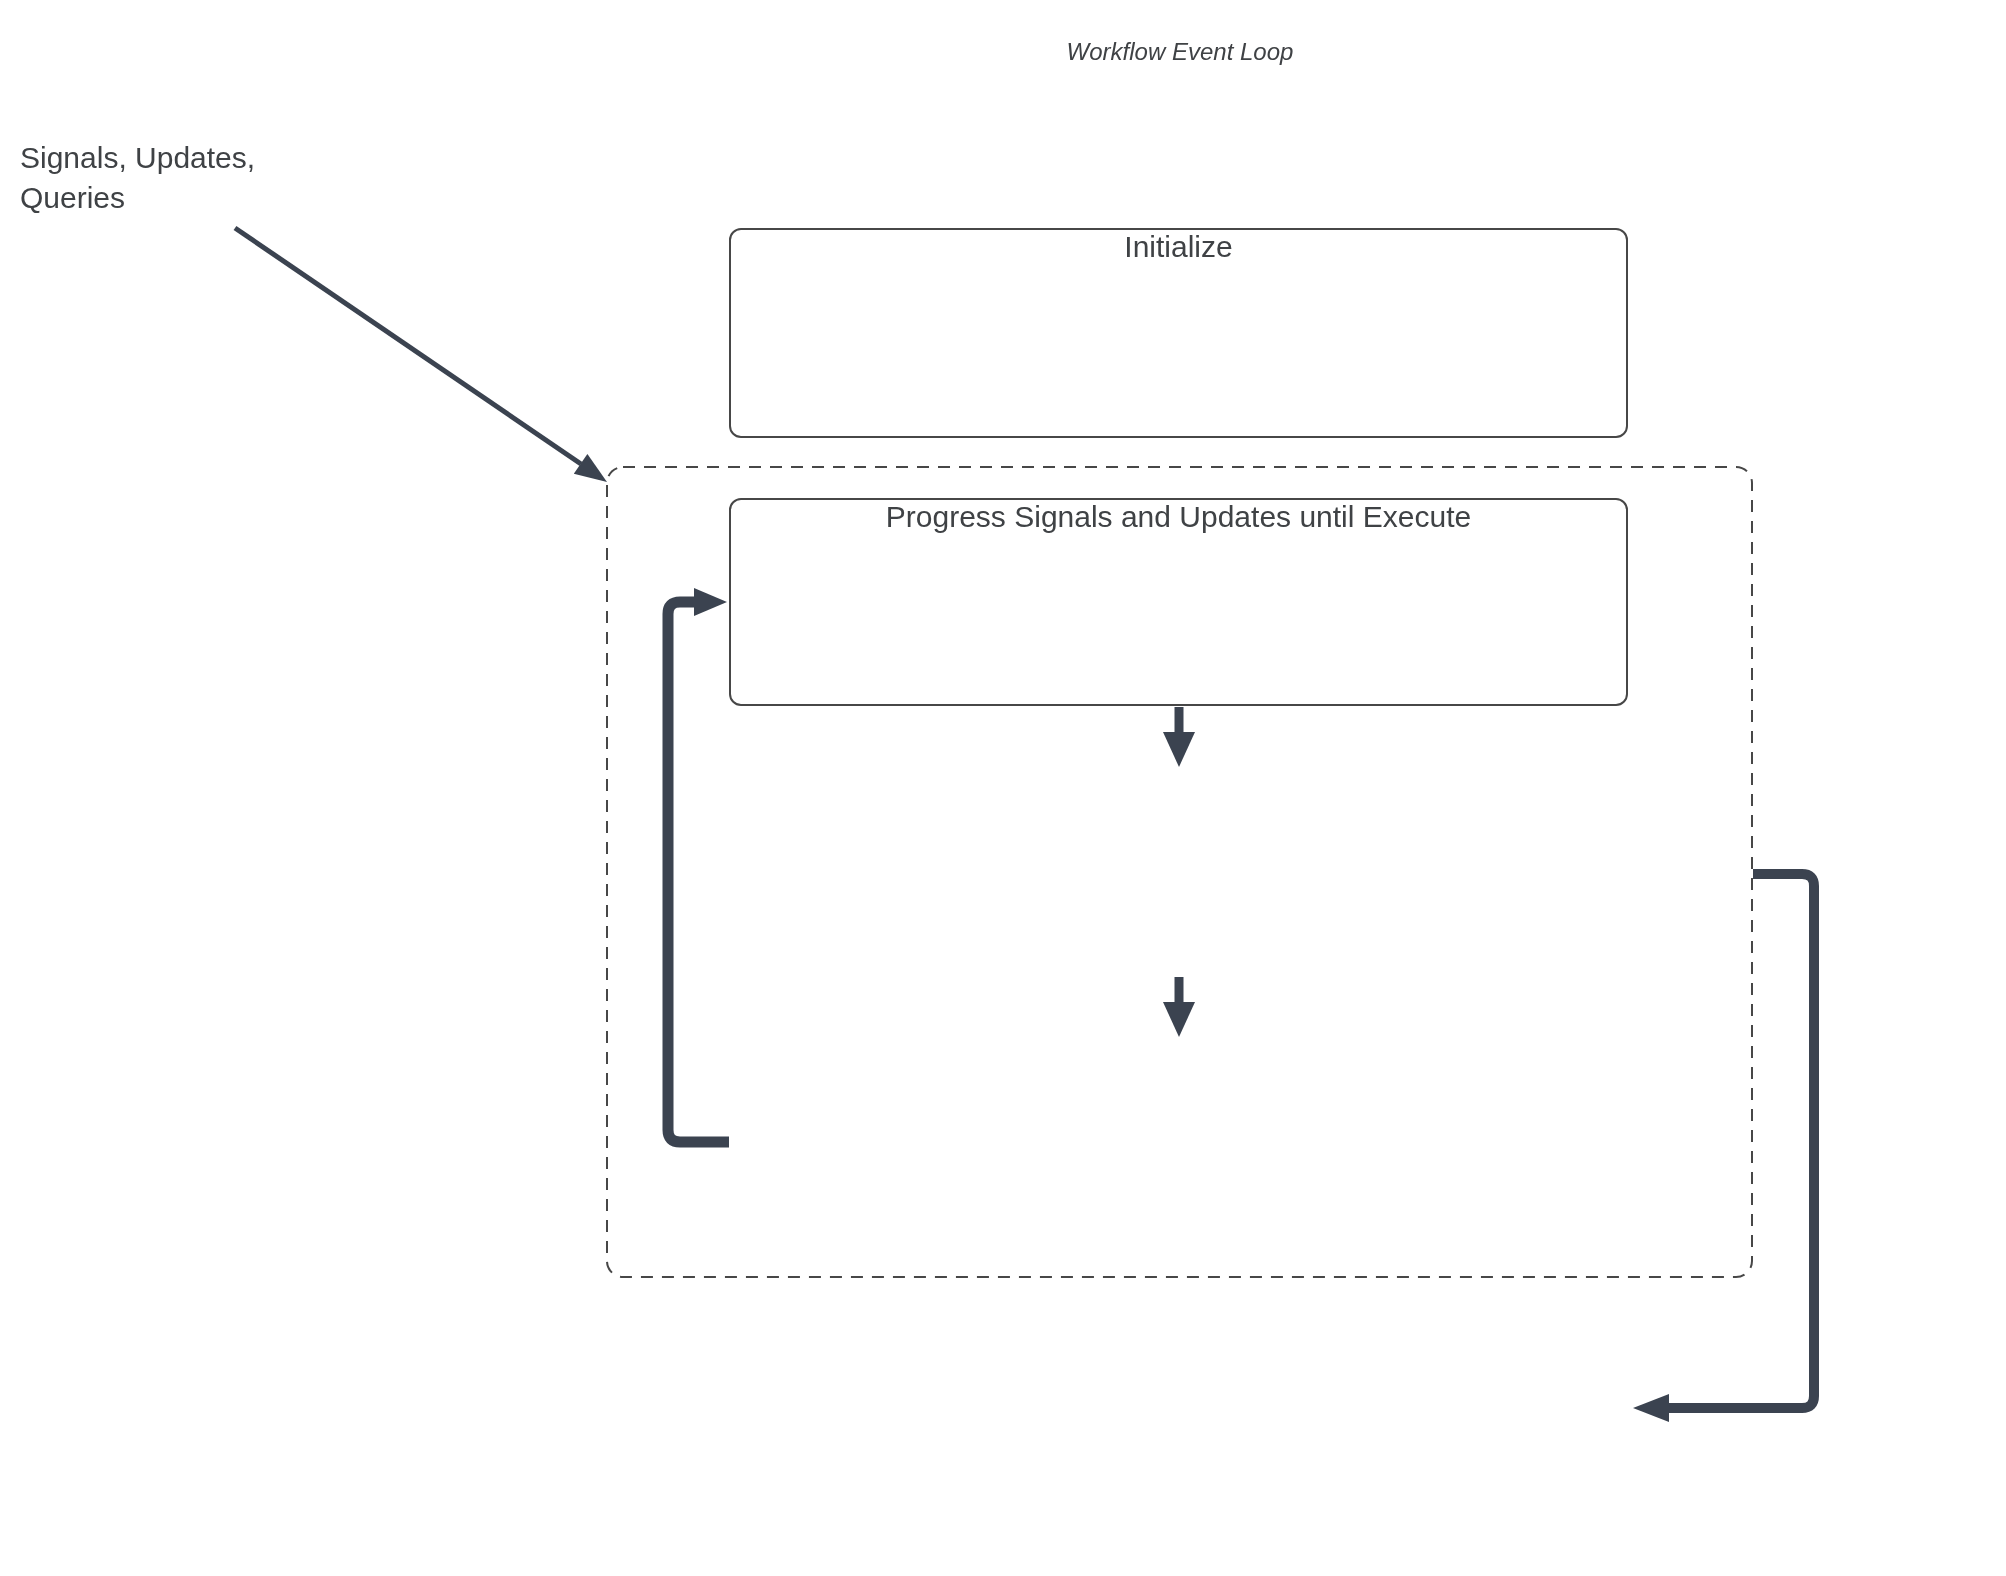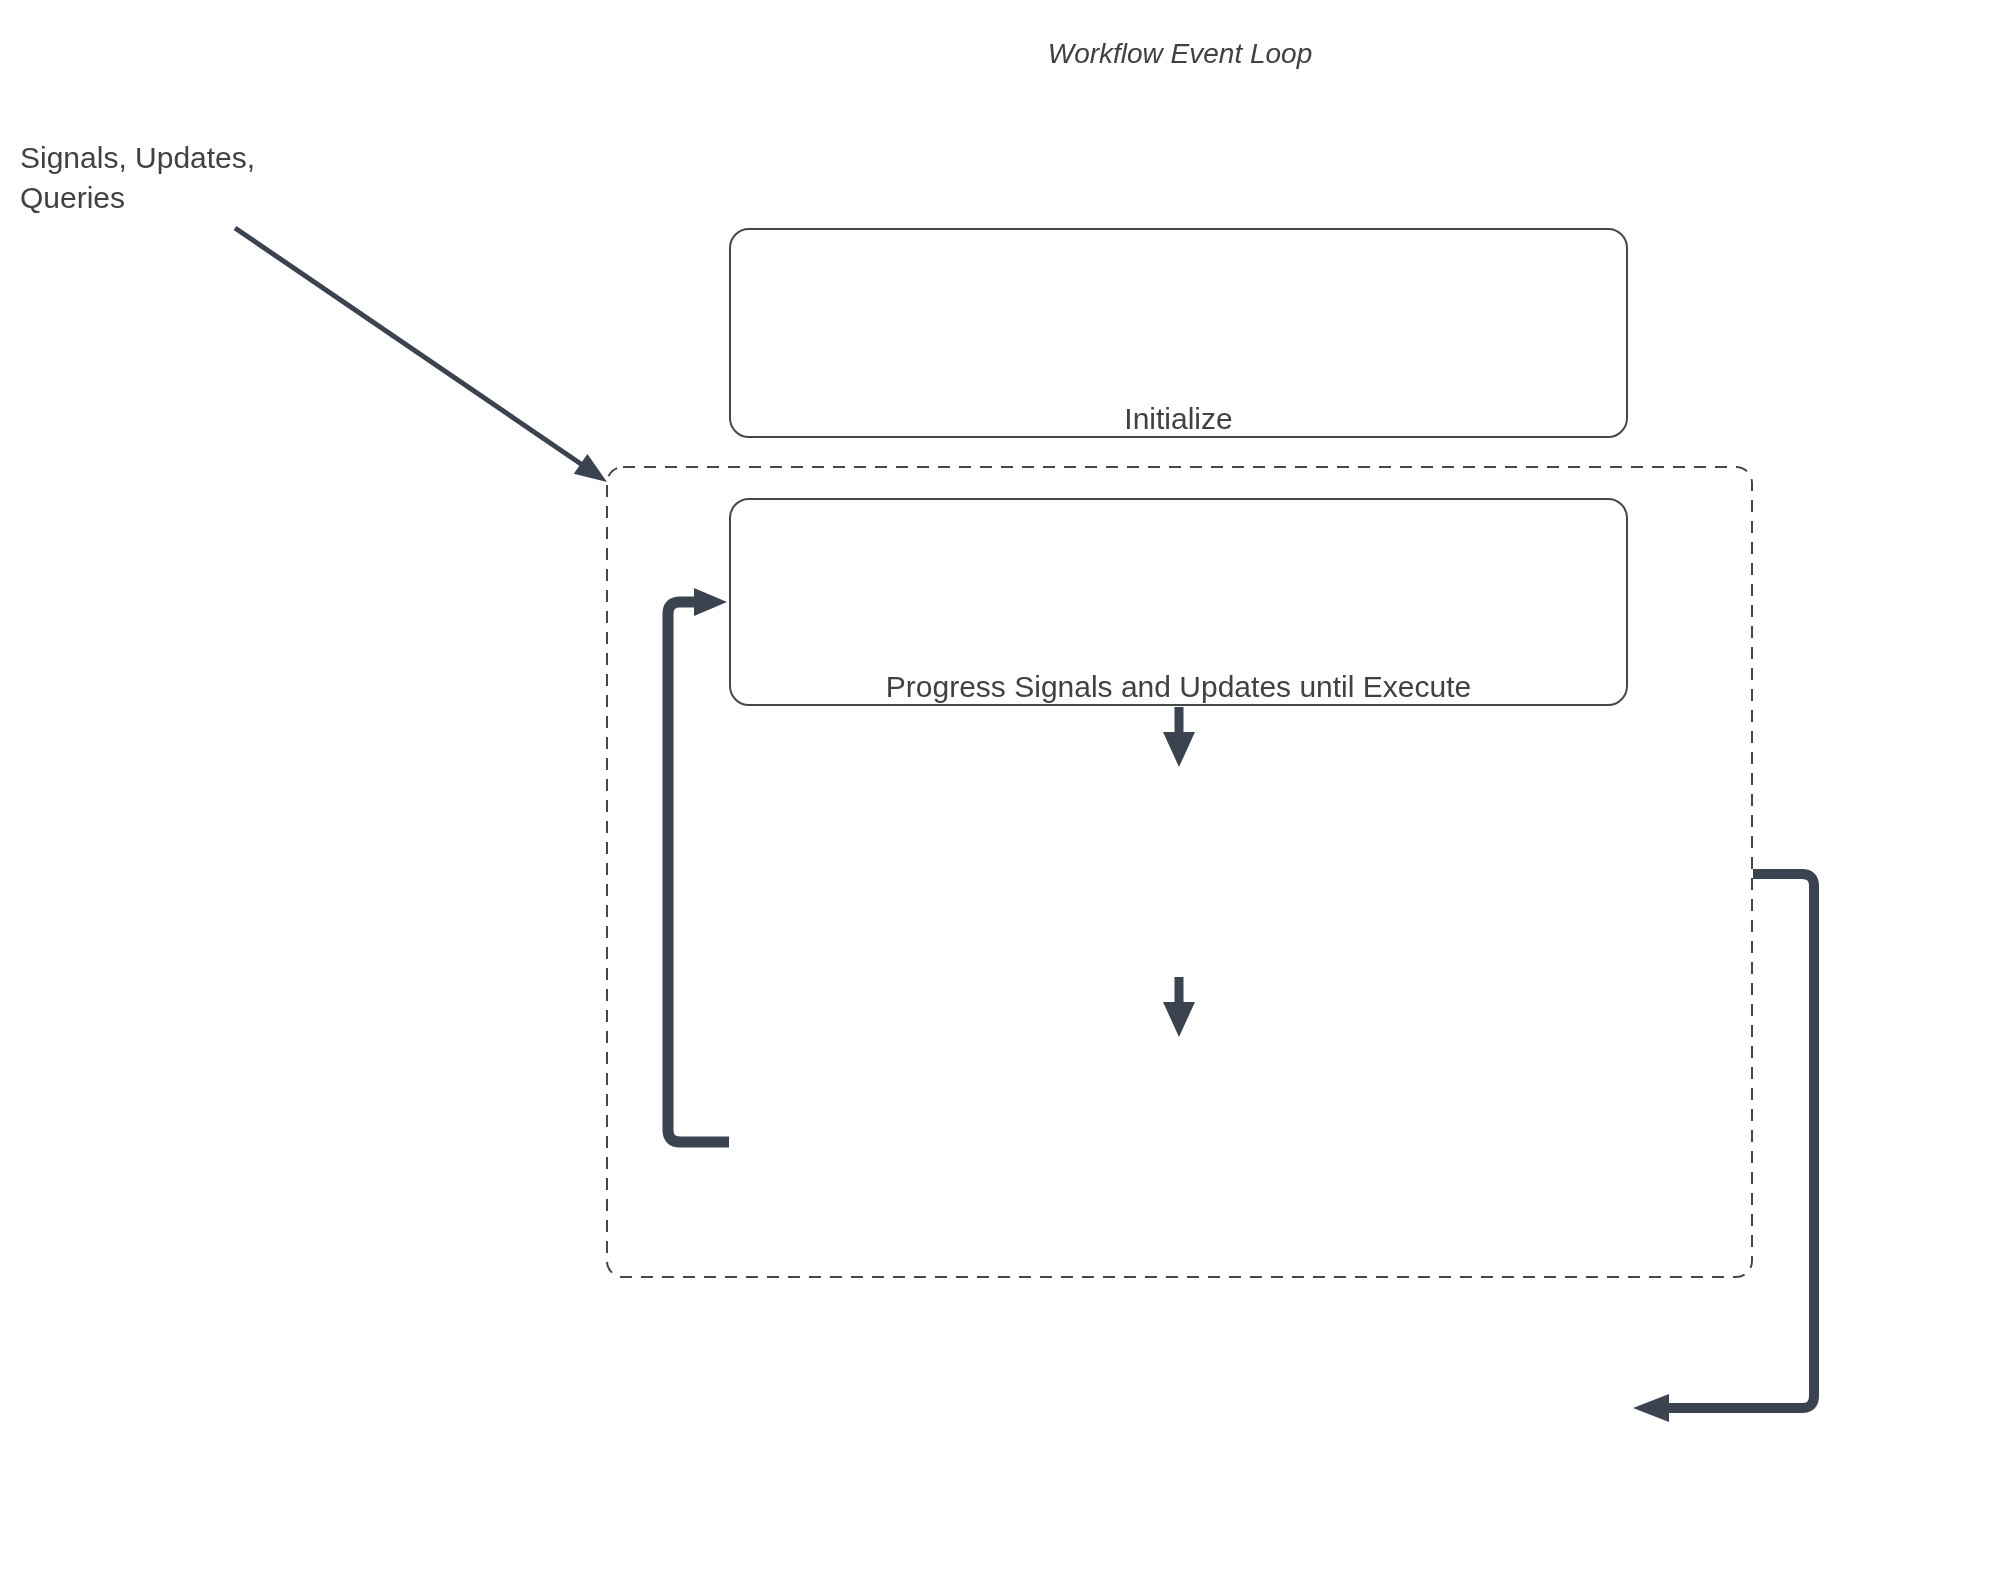--- a/index.html
+++ b/index.html
@@ -13,37 +13,37 @@
     position:relative;
     width:2006px;height:1576px;
     background:var(--bg);
     font-family:"Liberation Sans", sans-serif;
     color:var(--text);
     overflow:hidden;
   }
   .title{
     position:absolute;left:780px;top:38px;width:800px;
     text-align:center;
-    font-size:28px;font-style:italic;
+    font-size:24px;font-style:italic;
     color:var(--text);
   }
   .side-label{
     position:absolute;left:20px;top:138px;width:290px;
     text-align:left;
     font-size:30px;line-height:40px;
     white-space:pre-line;
     color:var(--text);
   }
   .node{
     position:absolute;left:729px;width:899px;
     box-sizing:border-box;
     border:2px solid var(--box-border);
-    border-radius:20px;
+    border-radius:12px;
     background:#ffffff;
-    display:flex;align-items:flex-end;justify-content:center;
+    display:flex;align-items:flex-start;justify-content:center;
     text-align:center;
     font-size:30px;
     color:var(--text);
   }
   .node-initialize{top:228px;height:210px;}
   .node-progress-signals{top:498px;height:208px;}
   .node-progress-workflow{top:768px;height:208px;}
   .node-execute-queries{top:1038px;height:208px;}
   .node-complete{top:1307px;height:210px;}
   svg.overlay{

